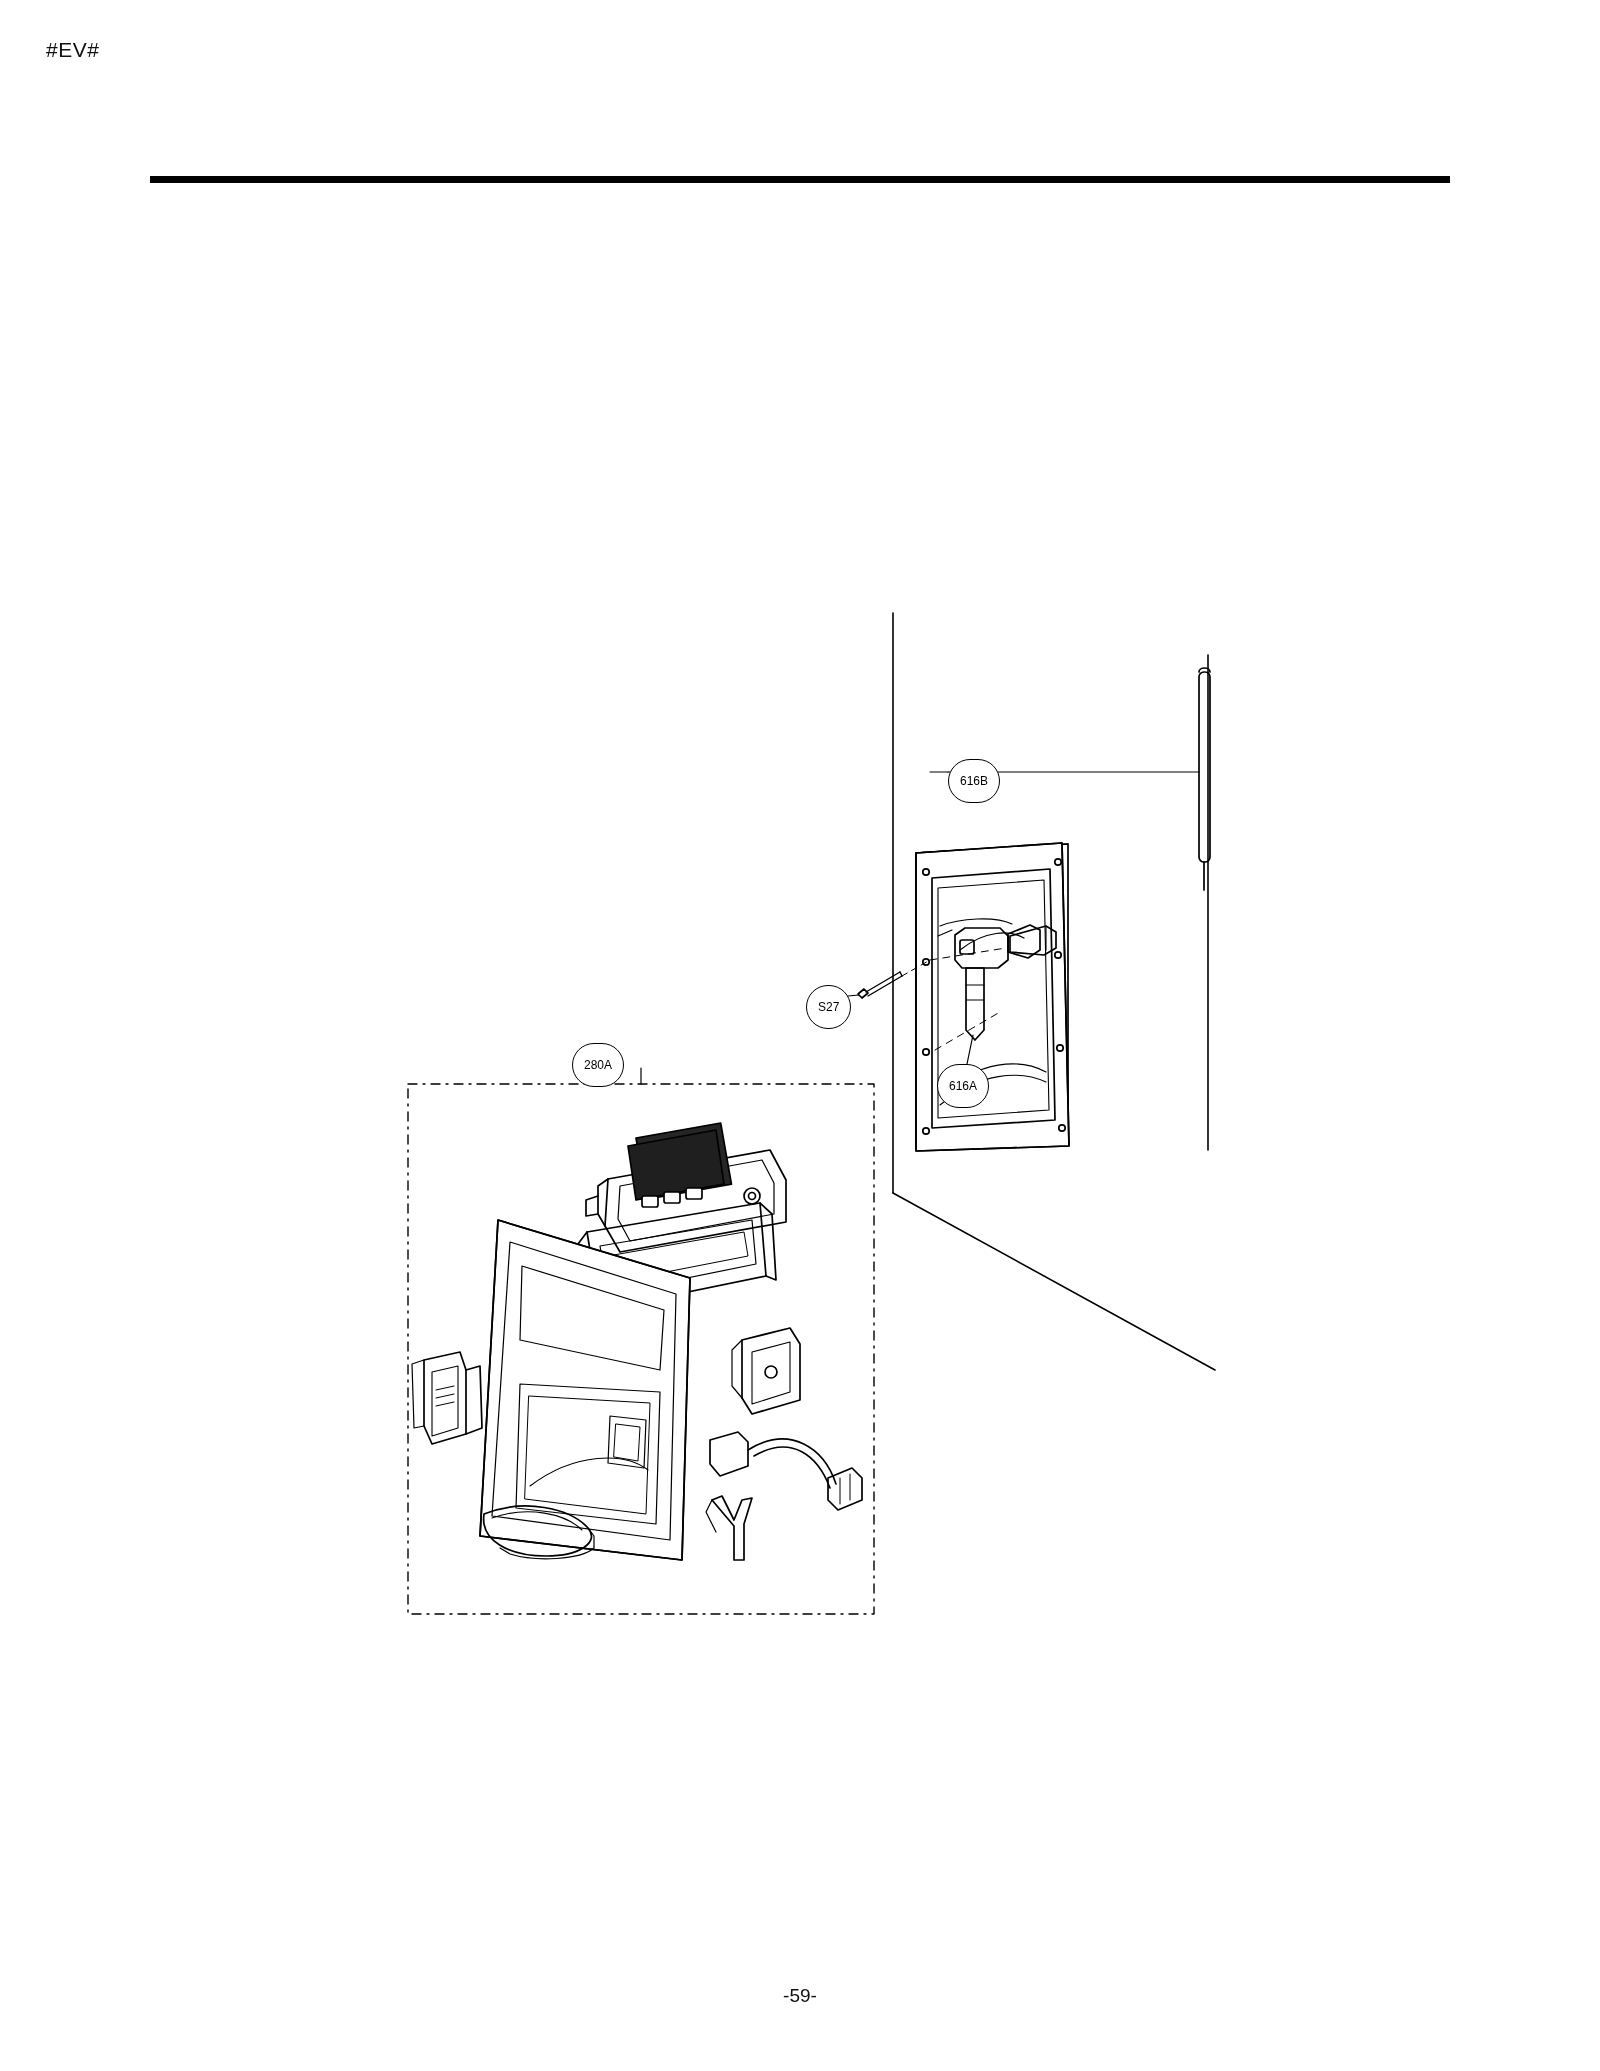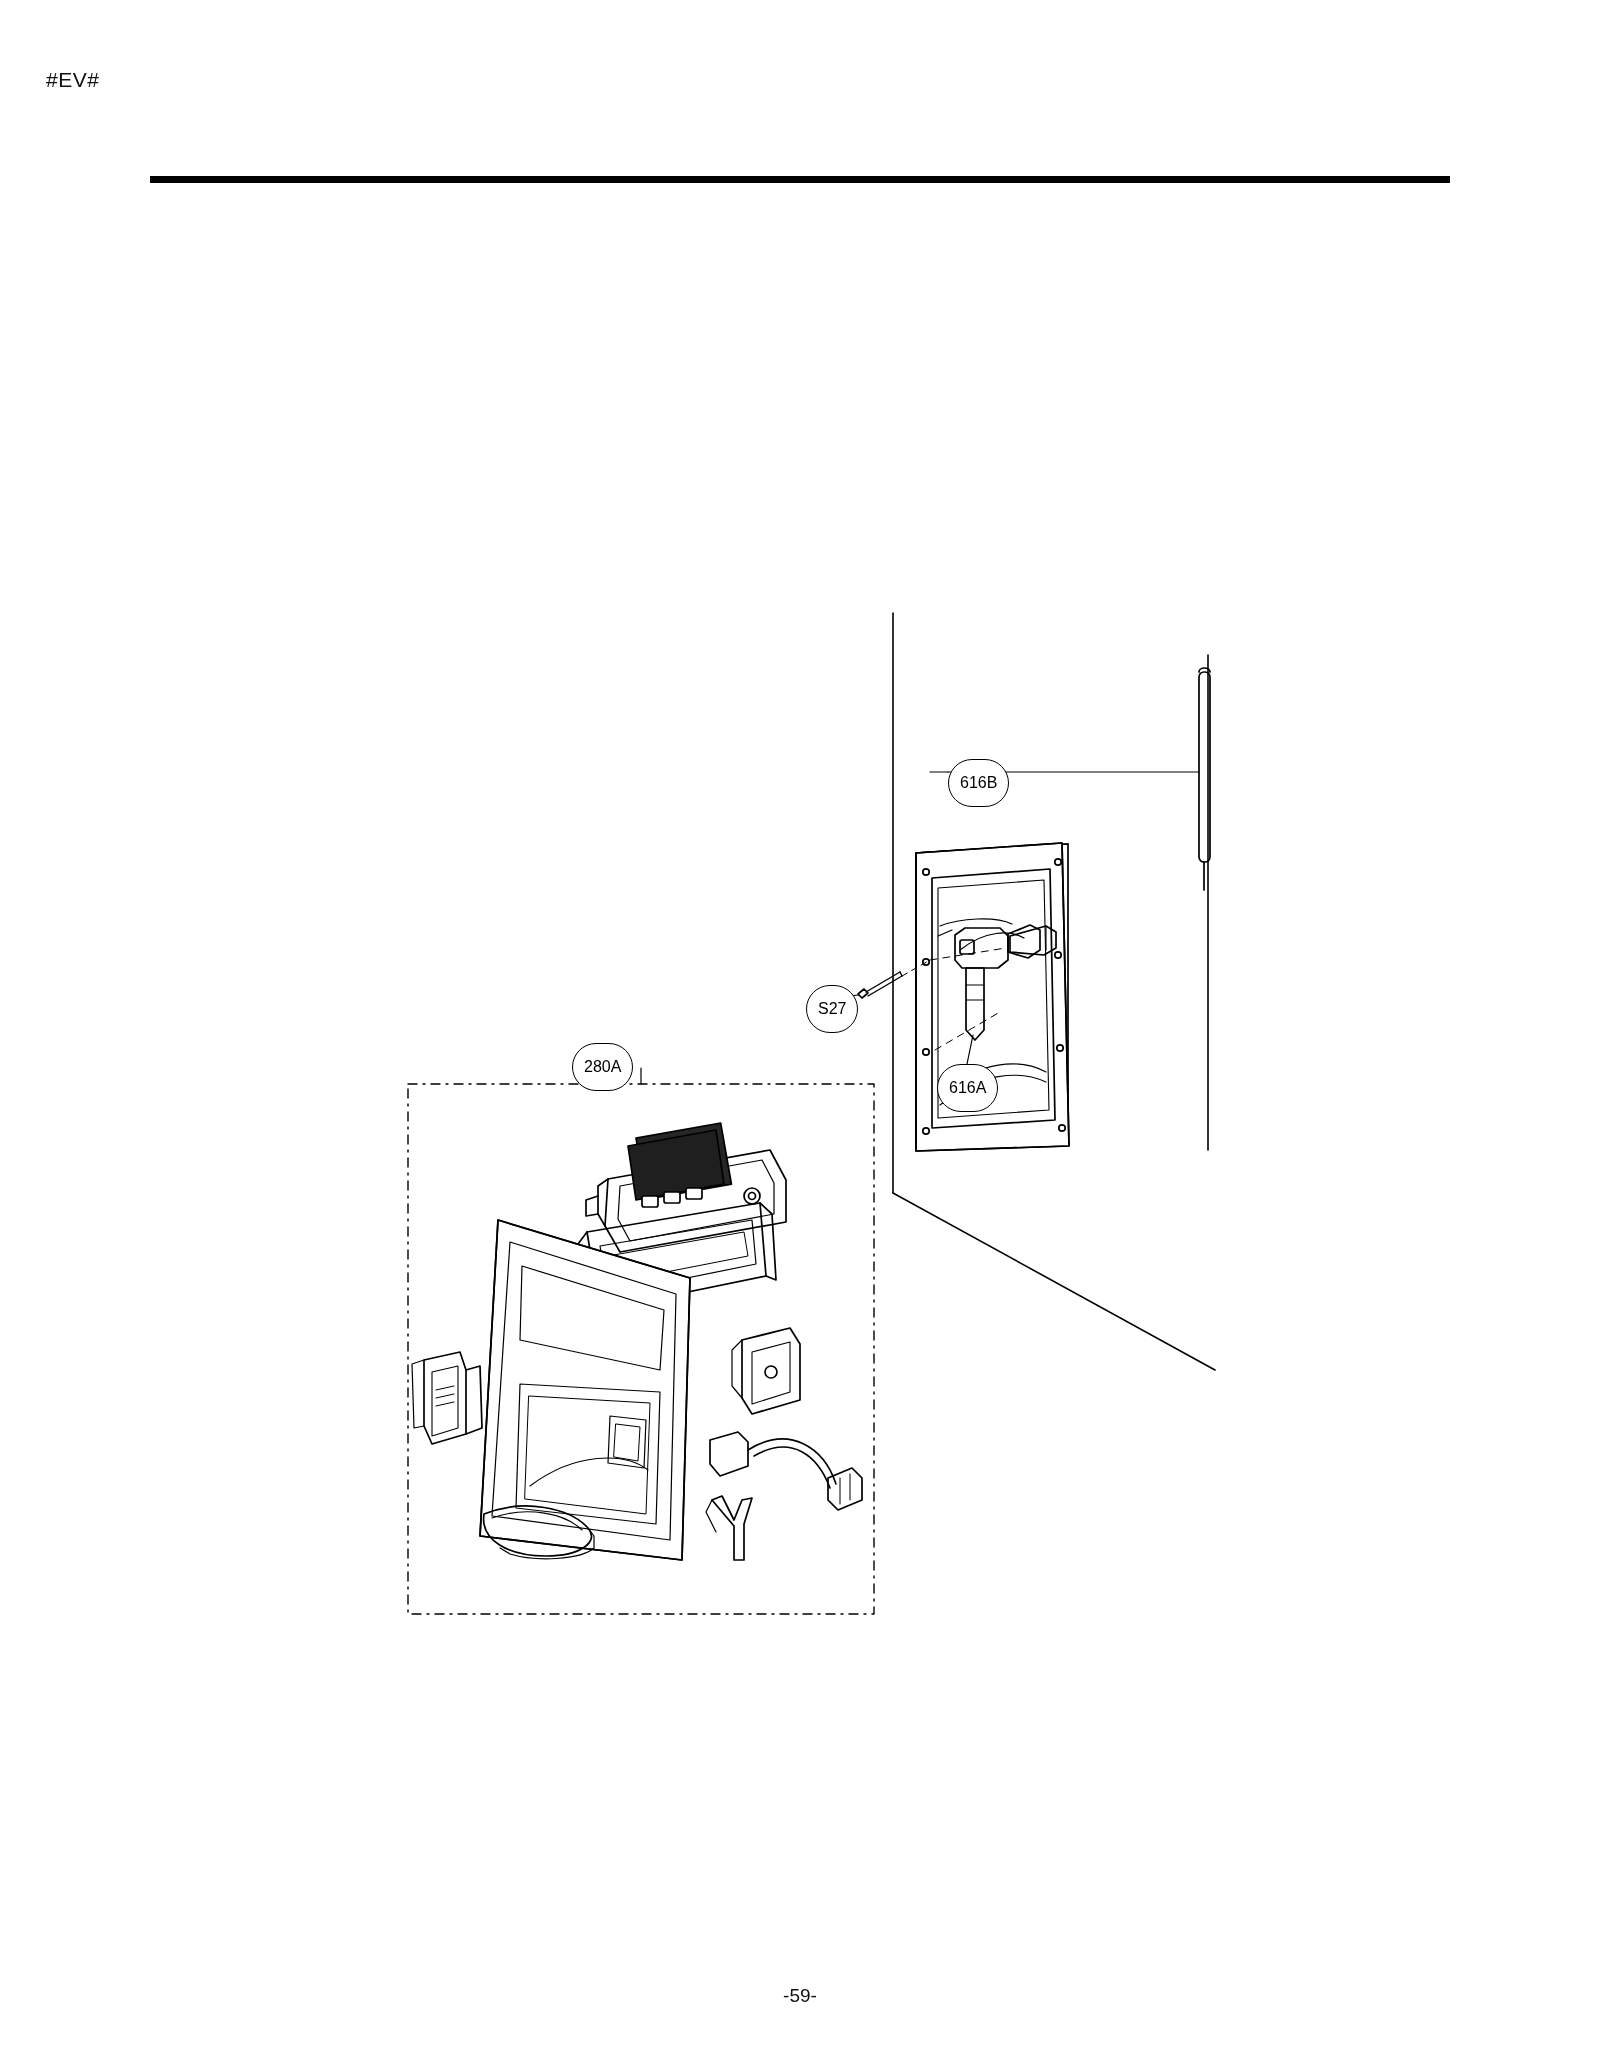--- a/index.html
+++ b/index.html
@@ -20,21 +20,20 @@
     inset: 0;
     background: #ffffff;
   }
   .header-tag {
     position: absolute;
     left: 46px;
     top: 38px;
     font-size: 21px;
     letter-spacing: 0.5px;
     color: #111;
-    margin-top: 30px;
   }
   .rule {
     position: absolute;
     left: 150px;
     top: 176px;
     width: 1300px;
     height: 7px;
     background: #000000;
   }
   .title {
@@ -67,21 +66,21 @@
     left: 0;
     top: 0;
     width: 1600px;
     height: 2071px;
   }
   .callout {
     position: absolute;
     border: 1.6px solid #000;
     border-radius: 999px;
     background: #ffffff;
-    font-size: 16px;
+    font-size: 12px;
     line-height: 1;
     display: flex;
     align-items: center;
     justify-content: center;
     padding: 15px 11px;
     white-space: nowrap;
   }
   #callout-616B { left: 948px; top: 759px; }
   #callout-S27  { left: 806px; top: 985px; }
   #callout-616A { left: 937px; top: 1064px; }

